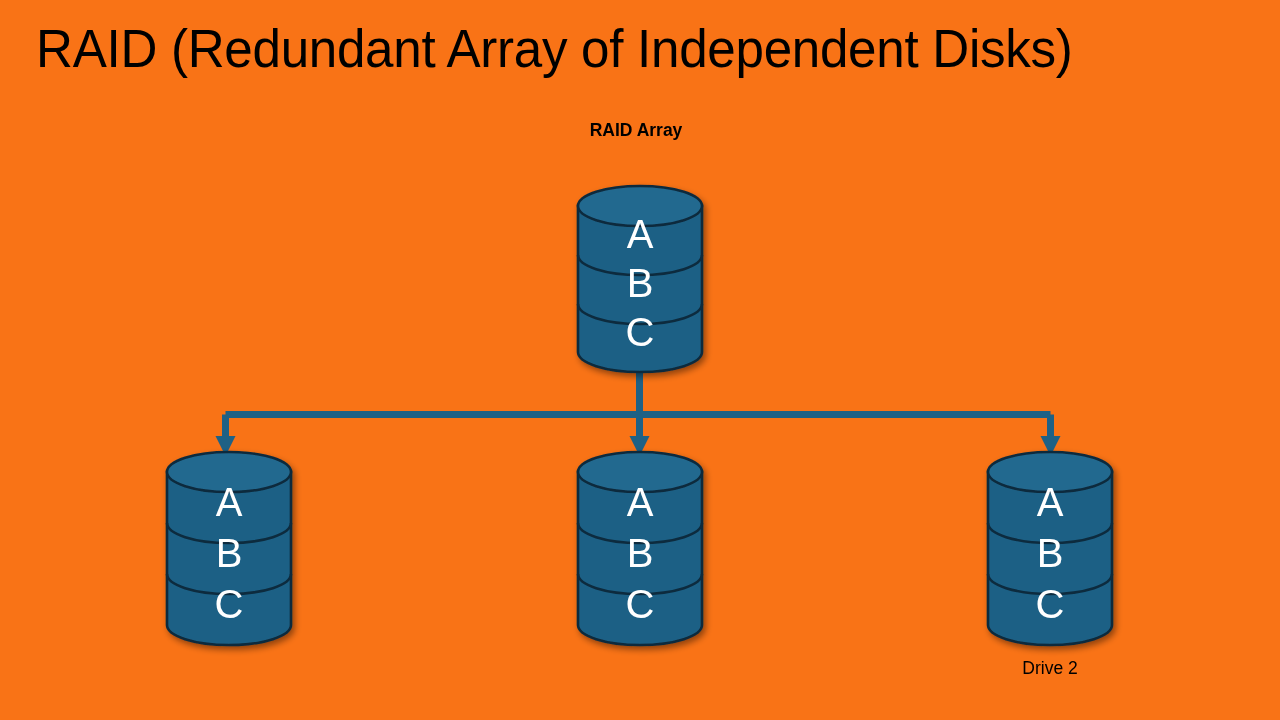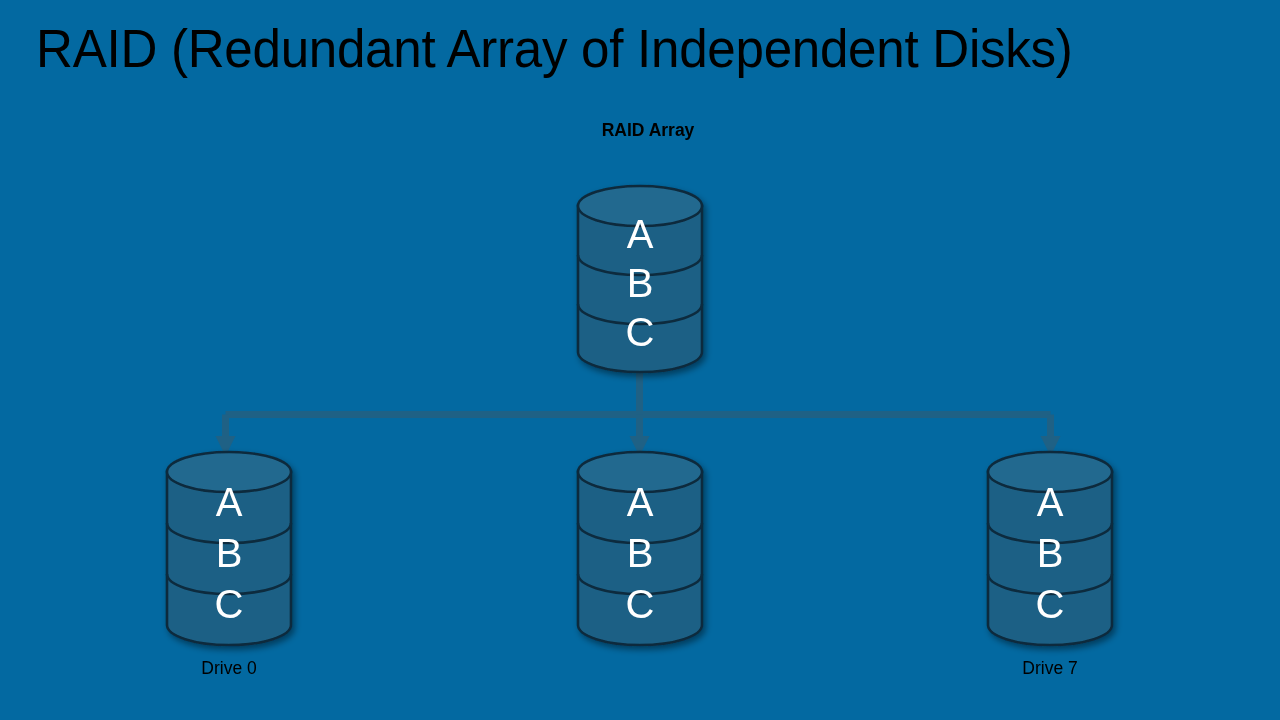--- a/index.html
+++ b/index.html
@@ -5,21 +5,21 @@
 <style>
   html, body {
     margin: 0;
     padding: 0;
     background: #ffffff;
   }
   #stage {
     position: relative;
     width: 1280px;
     height: 720px;
-    background: #0369a1;
+    background: #f97316;
     overflow: hidden;
     font-family: "Liberation Sans", sans-serif;
     -webkit-font-smoothing: antialiased;
   }
 
   
   #title {
     position: absolute;
     left: 36px;
     top: 18px;
@@ -29,21 +29,21 @@
     white-space: nowrap;
     font-stretch: condensed;
     transform: scaleX(0.965);
     transform-origin: left top;
     letter-spacing: -0.3px;
   }
 
   
   #array-caption {
     position: absolute;
-    left: 448px;
+    left: 436px;
     top: 119px;
     width: 400px;
     text-align: center;
     color: #000000;
   }
   #array-caption .line1 {
     font-size: 17.5px;
     font-weight: bold;
     line-height: 22px;
   }
@@ -170,16 +170,15 @@
         <ellipse cx="63" cy="20" rx="62" ry="20" fill="#24698F" stroke="#0D2B3E" stroke-width="2.6"></ellipse>
       </g>
       <path d="M1,71 A62,20 0 0 0 125,71" fill="none" stroke="#0D2B3E" stroke-width="2.6"></path>
       <path d="M1,122 A62,20 0 0 0 125,122" fill="none" stroke="#0D2B3E" stroke-width="2.6"></path>
       <text x="63" y="64" fill="#FFFFFF" font-size="40" font-family="Liberation Sans, sans-serif" text-anchor="middle">A</text>
       <text x="63" y="115" fill="#FFFFFF" font-size="40" font-family="Liberation Sans, sans-serif" text-anchor="middle">B</text>
       <text x="63" y="166" fill="#FFFFFF" font-size="40" font-family="Liberation Sans, sans-serif" text-anchor="middle">C</text>
     </svg>
   </div>
 
-  <div class="drive-label" style="left:109px;">Drive 0</div>
-  <div class="drive-label" style="left:930px;">Drive 7</div>
+  <div class="drive-label" style="left:930px;">Drive 2</div>
 
 </div>
 
 </body></html>

